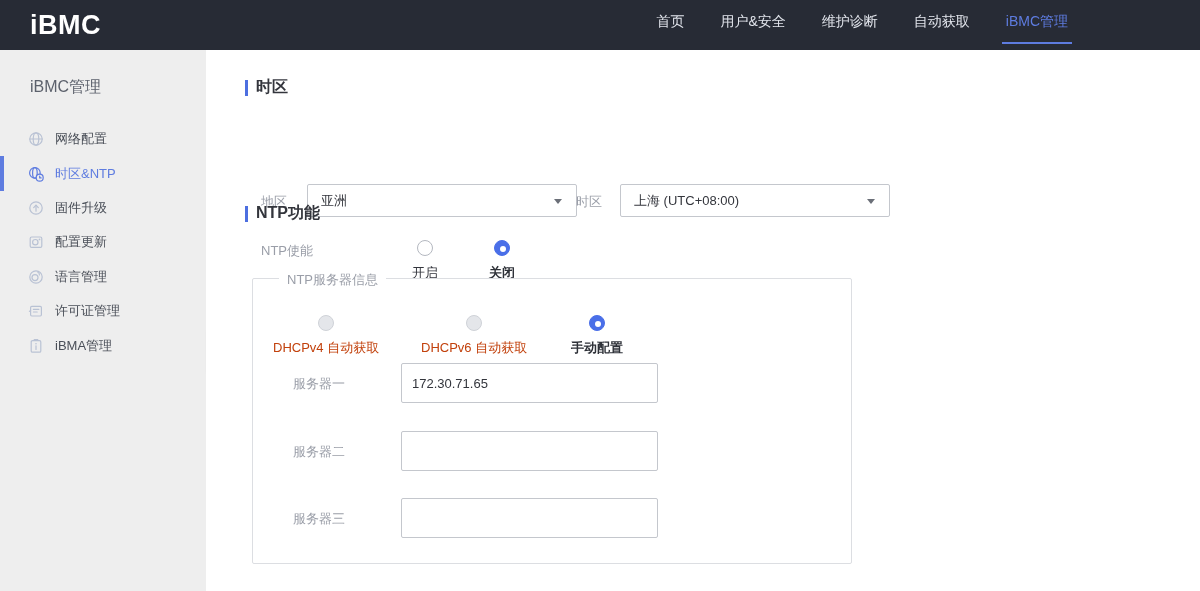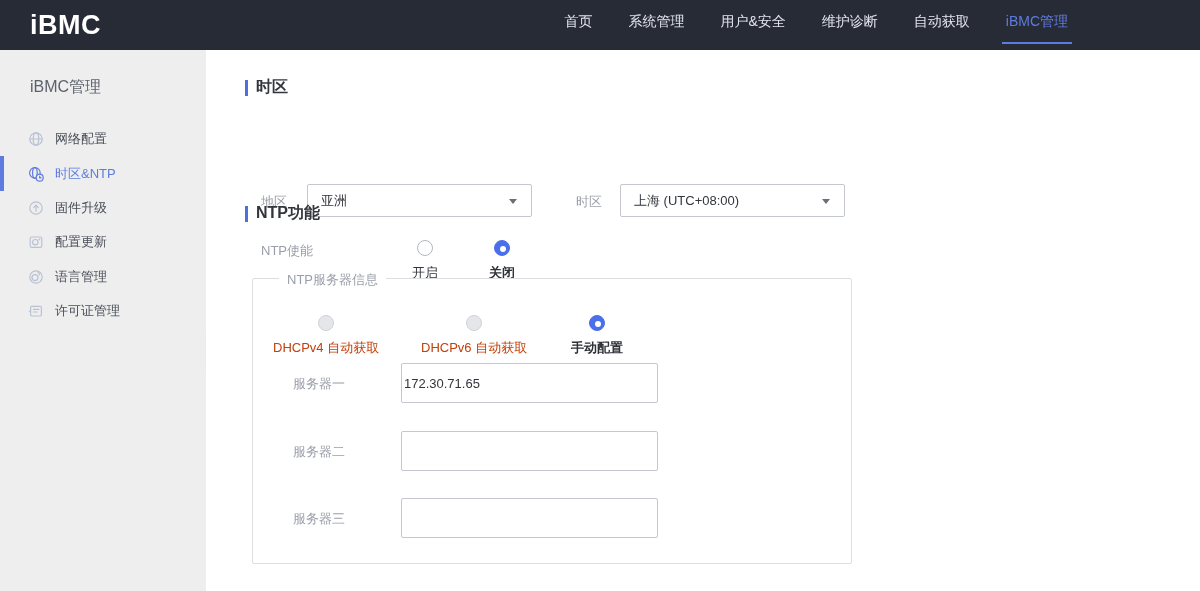--- a/index.html
+++ b/index.html
@@ -38,21 +38,21 @@
 
   
   .main { position:absolute; left:206px; top:50px; width:994px; height:541px; background:#fff; }
   .section-title { position:absolute; display:flex; align-items:center; gap:8px; }
   .section-title .bar { width:3px; height:16px; background:#4d6fe0; }
   .section-title .txt { font-size:16px; font-weight:700; color:#33353c; }
   .st-tz { left:39px; top:27px; }
   .st-ntp { left:39px; top:153px; }
 
   .form-label { position:absolute; font-size:13px; color:#9a9ea8; }
-  .select { position:absolute; width:225px; height:33px; border:1px solid #c4c7cd;
+  .select { position:absolute; width:270px; height:33px; border:1px solid #c4c7cd;
     border-radius:2px; background:#fff; display:flex; align-items:center;
     padding:0 28px 0 13px; font-size:13px; color:#33353c; cursor:pointer;text-align:right; }
   .select::after { content:''; position:absolute; right:14px; top:14px;
     border-left:4px solid transparent; border-right:4px solid transparent;
     border-top:5px solid #6b6f78; }
 
   .radio-option { position:absolute; display:flex; align-items:center; gap:8px; cursor:pointer;flex-direction:column; }
   .radio { width:16px; height:16px; border-radius:50%; background:#fff;
     border:1px solid #b4b8c0; position:relative; flex:0 0 16px; }
   .radio-option .lbl { font-size:13px; color:#33353c; }
@@ -65,31 +65,30 @@
   .radio-option.disabled .lbl { color:#c2410c; }
 
   .fieldset { position:absolute; left:46px; top:228px; width:600px; height:286px;
     border:1px solid #dcdee2; border-radius:2px; }
   .legend { position:absolute; left:26px; top:-8px; background:#fff; padding:0 8px;
     font-size:13px; color:#9a9ea8; }
 
   .server-row { position:absolute; left:0; width:100%; }
   .server-row .form-label { left:40px; }
   .text-input { position:absolute; left:148px; width:257px; height:40px;
-    border:1px solid #c4c7cd; border-radius:2px; padding:0 2px; font-size:13px;
+    border:1px solid #c4c7cd; border-radius:2px; padding:0 10px; font-size:13px;
     color:#33353c; font-family:"Liberation Sans","DejaVu Sans",sans-serif; outline:none; }
 </style>
 </head>
 <body>
 
 <header class="topbar">
   <div class="logo">iBMC</div>
   <nav class="top-nav">
     <a class="nav-item">首页</a>
-    <a class="nav-item">系统管理</a>
     <a class="nav-item">用户&amp;安全</a>
     <a class="nav-item">维护诊断</a>
     <a class="nav-item">自动获取</a>
     <a class="nav-item active">iBMC管理</a>
   </nav>
 </header>
 
 <aside class="sidebar">
   <div class="sidebar-title">iBMC管理</div>
   <nav class="menu">
@@ -155,20 +154,31 @@
           <svg viewBox="0 0 16 16">
             <rect x="2.6" y="3.4" width="10.8" height="9.6" rx="1.2"></rect>
             <line x1="5.4" y1="6.4" x2="10.8" y2="6.4"></line>
             <line x1="5.4" y1="9" x2="9.2" y2="9"></line>
             <path d="M2.6 7.4 l-1.2 1"></path>
           </svg>
         </span>
       <span>许可证管理</span>
     </div>
 
+    <div class="menu-item">
+      <span class="mi">
+          <svg viewBox="0 0 16 16">
+            <rect x="3.2" y="2.6" width="9.6" height="11.6" rx="1.3"></rect>
+            <line x1="6.2" y1="1.6" x2="9.8" y2="1.6"></line>
+            <circle cx="8" cy="5.8" r="0.8" fill="currentColor" stroke="none"></circle>
+            <line x1="8" y1="7.8" x2="8" y2="11.4"></line>
+          </svg>
+        </span>
+      <span>iBMA管理</span>
+    </div>
 
   </nav>
 </aside>
 
 <div class="collapse-tab">
   <span>‹</span>
 </div>
 
 <main class="main">
 

